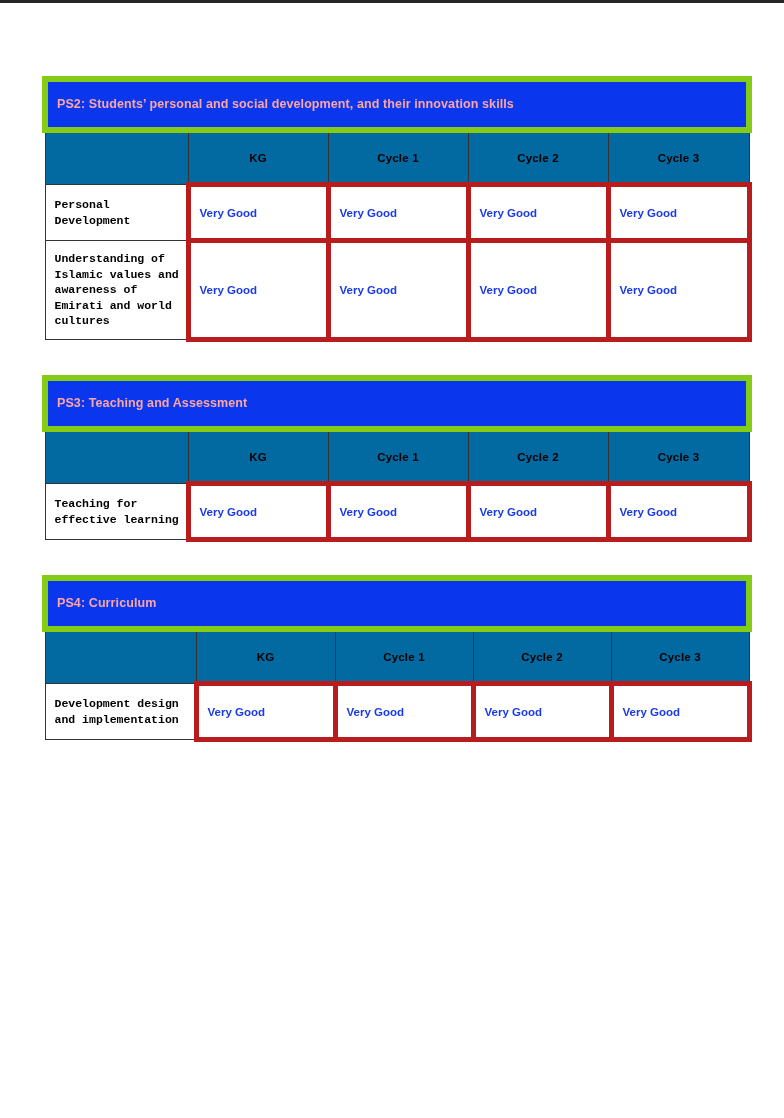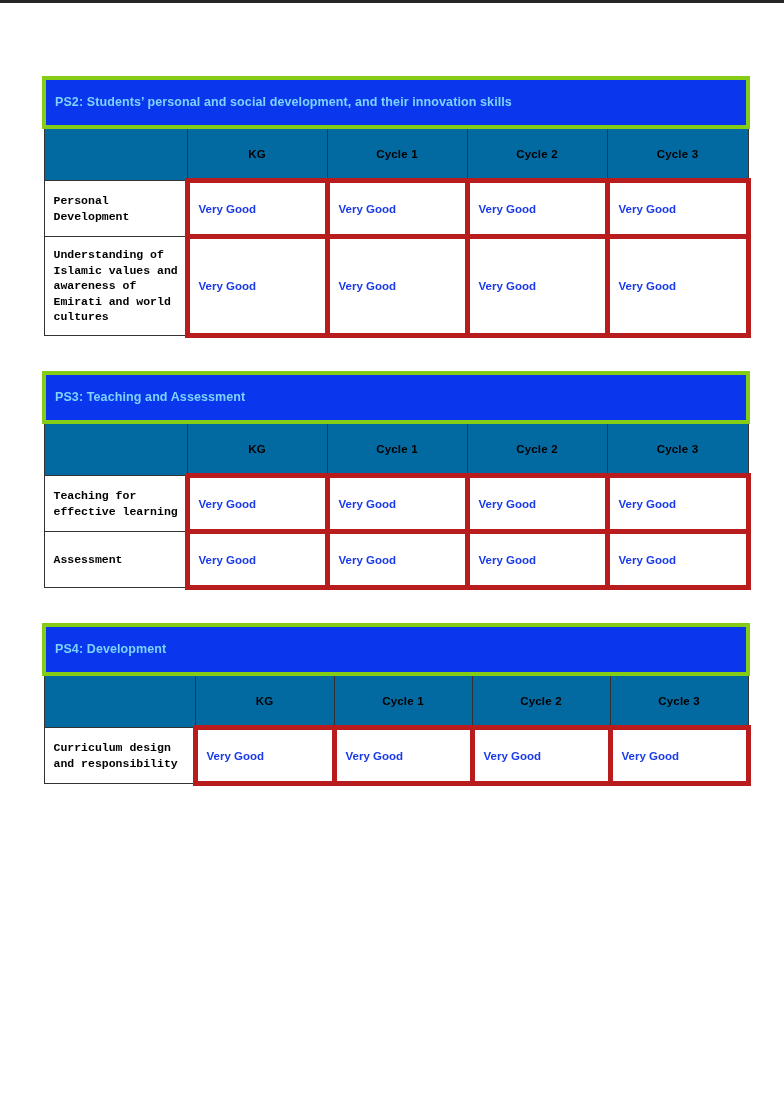--- a/index.html
+++ b/index.html
@@ -49,26 +49,26 @@
 
   .table-block {
     margin-bottom: 33px;
   }
   .table-block:last-child {
     margin-bottom: 0;
   }
 
   .title-bar {
     background: #0a36ee;
-    color: #7dd3fc;
+    color: #fca5a5;
     font-size: 12.5px;
     font-weight: bold;
     letter-spacing: 0.1px;
     padding: 15px 10px 15px 9px;
-    border: 4px solid #84cc16;
+    border: 6px solid #84cc16;
     text-align: left;
     line-height: 1.2;
   }
 
   .col-head {
     background: #0369a1;
     border: 1px solid #333333;
     font-size: 11.5px;
     font-weight: bold;
     color: #000000;
@@ -198,54 +198,47 @@
           </tr>
 
           <tr class="row-med">
             <td class="row-label">Teaching for effective learning</td>
             <td class="rating">Very Good</td>
             <td class="rating">Very Good</td>
             <td class="rating">Very Good</td>
             <td class="rating">Very Good</td>
           </tr>
 
-          <tr class="row-med">
-            <td class="row-label">Assessment</td>
-            <td class="rating">Very Good</td>
-            <td class="rating">Very Good</td>
-            <td class="rating">Very Good</td>
-            <td class="rating">Very Good</td>
-          </tr>
         </tbody>
       </table>
     </div>
 
     <div class="table-block">
       <table class="eval-table cols-b">
         <colgroup>
           <col class="c0">
             <col class="c1">
             <col class="c2">
             <col class="c3">
             <col class="c4">
         </colgroup>
         <tbody>
           <tr>
-            <td class="title-bar" colspan="5">PS4: Development</td>
+            <td class="title-bar" colspan="5">PS4: Curriculum</td>
           </tr>
           <tr>
             <th class="col-head blank"></th>
             <th class="col-head">KG</th>
             <th class="col-head">Cycle 1</th>
             <th class="col-head">Cycle 2</th>
             <th class="col-head">Cycle 3</th>
           </tr>
 
           <tr class="row-med">
-            <td class="row-label">Curriculum design and responsibility</td>
+            <td class="row-label">Development design and implementation</td>
             <td class="rating">Very Good</td>
             <td class="rating">Very Good</td>
             <td class="rating">Very Good</td>
             <td class="rating">Very Good</td>
           </tr>
 
         </tbody>
       </table>
     </div>
 

